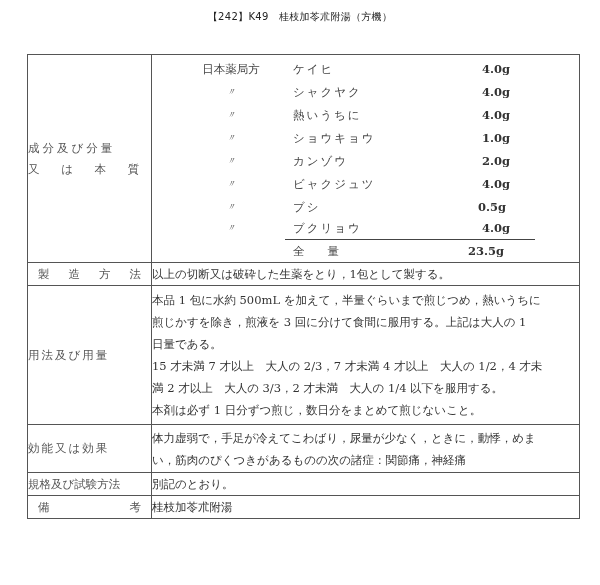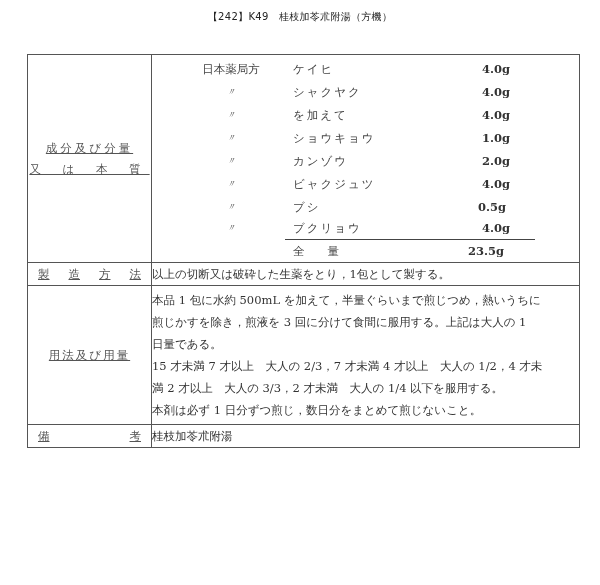--- a/index.html
+++ b/index.html
@@ -4,22 +4,22 @@
   <style>
     html, body { margin: 0; padding: 0; background: #ffffff; }
     body { width: 600px; height: 585px; position: relative; overflow: hidden;
            font-family: "DejaVu Serif", "Liberation Serif", serif; color: #333; }
     .title { position: absolute; left: 0; top: 10px; width: 600px; text-align: center;
              font-family: "DejaVu Sans", "Liberation Sans", sans-serif; font-size: 10px;
              color: #222; letter-spacing: 0.3px; }
     table.mono { position: absolute; left: 27px; top: 54px; width: 553px;
                  border-collapse: collapse; table-layout: fixed; }
     table.mono td { border: 1.5px solid #555; padding: 0; vertical-align: middle; font-size: 11.5px; }
-    td.lbl { width: 123px; text-align: center; font-family: "DejaVu Sans", "Liberation Sans", sans-serif;
-             color: #555; font-size: 11.5px; letter-spacing: 3px; text-decoration: underline; }
+    td.lbl { width: 123px; font-family: "DejaVu Sans", "Liberation Sans", sans-serif;
+             color: #555; font-size: 11.5px; letter-spacing: 3px; }
     td.lbl.tight { letter-spacing: 0px; }
     td.val { padding: 2px 6px 2px 7px; line-height: 22px; color: #333; }
     .spread { display: flex; justify-content: space-between; padding: 0 10px; letter-spacing: 0; }
     .ingr-wrap { position: relative; height: 207px; }
     .ingr-row { position: absolute; left: 0; height: 22px; line-height: 22px; width: 100%; }
     .ingr-src { position: absolute; left: 44px; width: 70px; text-align: center; color: #444; }
     .ingr-name { position: absolute; left: 141px; letter-spacing: 2px; color: #444; }
     .ingr-amt { position: absolute; left: 330px; color: #333; font-weight: bold; }
     .ditto { font-style: italic; font-size: 10px; color: #666; }
     .sum-line { position: absolute; left: 133px; width: 250px; top: 184px; border-top: 1.2px solid #444; }
@@ -45,21 +45,21 @@
           <span class="ingr-name">ケイヒ</span>
           <span class="ingr-amt">4.0g</span>
         </div>
         <div class="ingr-row" style="top:26px;">
           <span class="ingr-src ditto">〃</span>
           <span class="ingr-name">シャクヤク</span>
           <span class="ingr-amt">4.0g</span>
         </div>
         <div class="ingr-row" style="top:49px;">
           <span class="ingr-src ditto">〃</span>
-          <span class="ingr-name">を加えて</span>
+          <span class="ingr-name">熱いうちに</span>
           <span class="ingr-amt">4.0g</span>
         </div>
         <div class="ingr-row" style="top:72px;">
           <span class="ingr-src ditto">〃</span>
           <span class="ingr-name">ショウキョウ</span>
           <span class="ingr-amt">1.0g</span>
         </div>
         <div class="ingr-row" style="top:95px;">
           <span class="ingr-src ditto">〃</span>
           <span class="ingr-name">カンゾウ</span>
@@ -106,22 +106,33 @@
     <td class="val">
       <span class="ml">本品 1 包に水約 500mL を加えて，半量ぐらいまで煎じつめ，熱いうちに</span>
       <span class="ml">煎じかすを除き，煎液を 3 回に分けて食間に服用する。上記は大人の 1</span>
       <span class="ml">日量である。</span>
       <span class="ml">15 才未満 7 才以上　大人の 2/3，7 才未満 4 才以上　大人の 1/2，4 才未</span>
       <span class="ml">満 2 才以上　大人の 3/3，2 才未満　大人の 1/4 以下を服用する。</span>
       <span class="ml">本剤は必ず 1 日分ずつ煎じ，数日分をまとめて煎じないこと。</span>
     </td>
   </tr>
 
+  <tr>
+    <td class="lbl" style="height:47px; letter-spacing:2px;">効能又は効果</td>
+    <td class="val">
+      <span class="ml">体力虚弱で，手足が冷えてこわばり，尿量が少なく，ときに，動悸，めま</span>
+      <span class="ml">い，筋肉のぴくつきがあるものの次の諸症：関節痛，神経痛</span>
+    </td>
+  </tr>
 
 
+  <tr>
+    <td class="lbl tight" style="height:21px;">規格及び試験方法</td>
+    <td class="val">別記のとおり。</td>
+  </tr>
 
   <tr>
     <td class="lbl" style="height:21px;">
       <div class="spread">
         <span>備</span>
         <span>考</span>
       </div>
     </td>
     <td class="val">桂枝加苓朮附湯</td>
   </tr>

